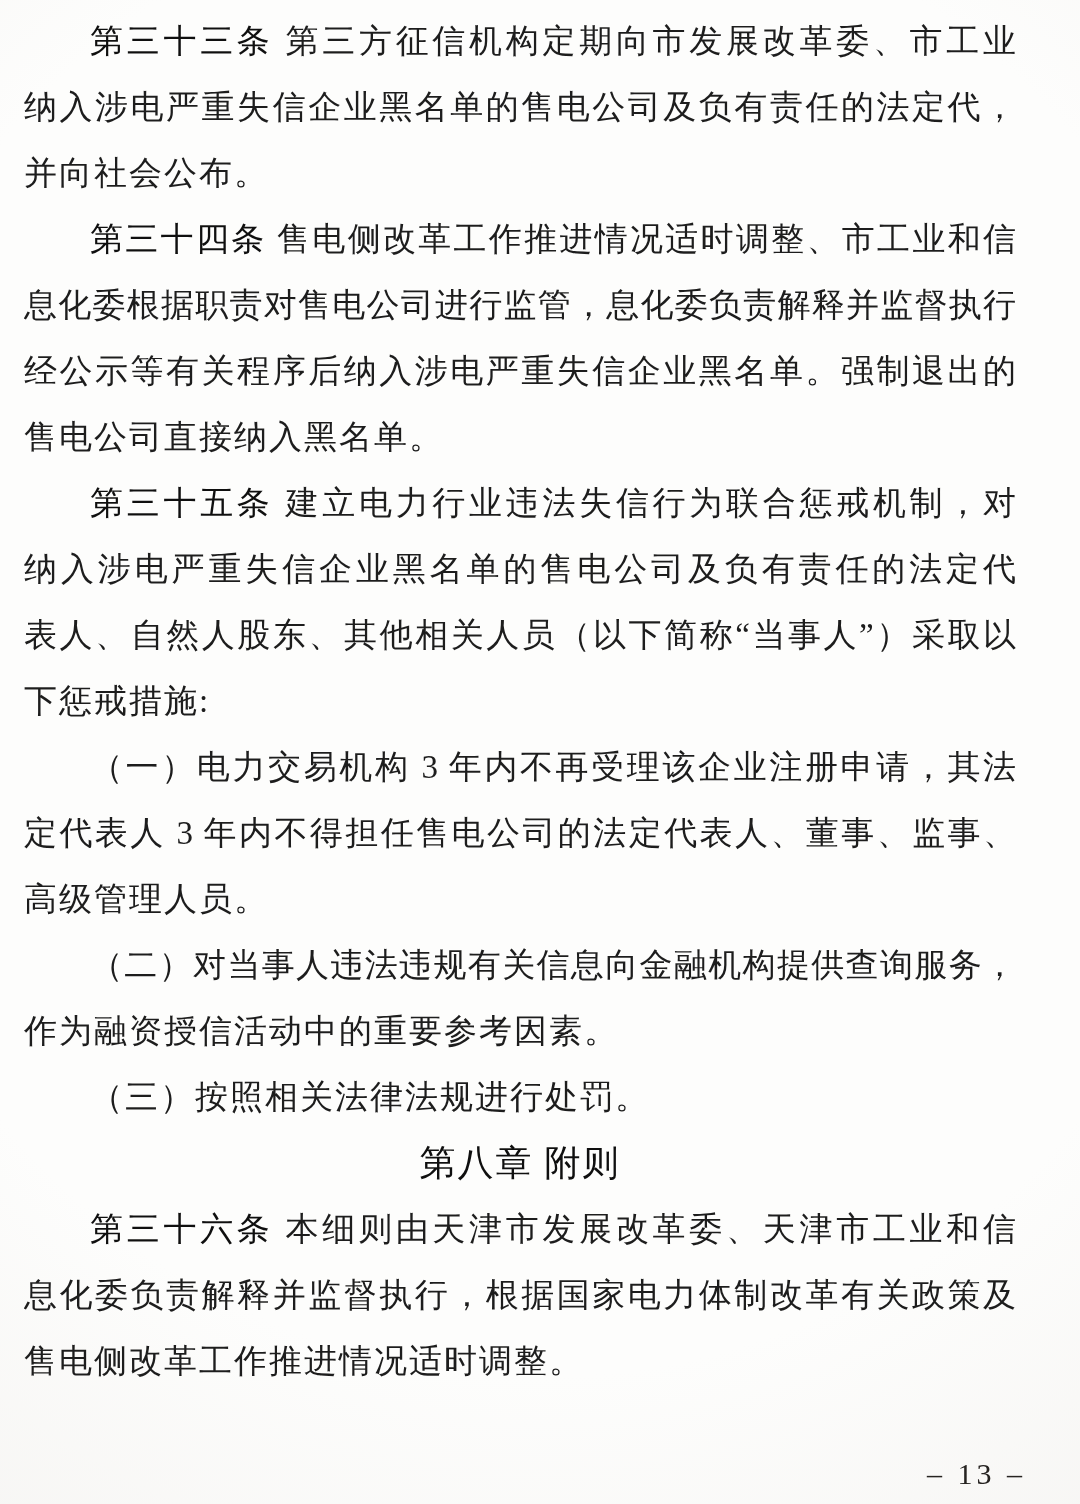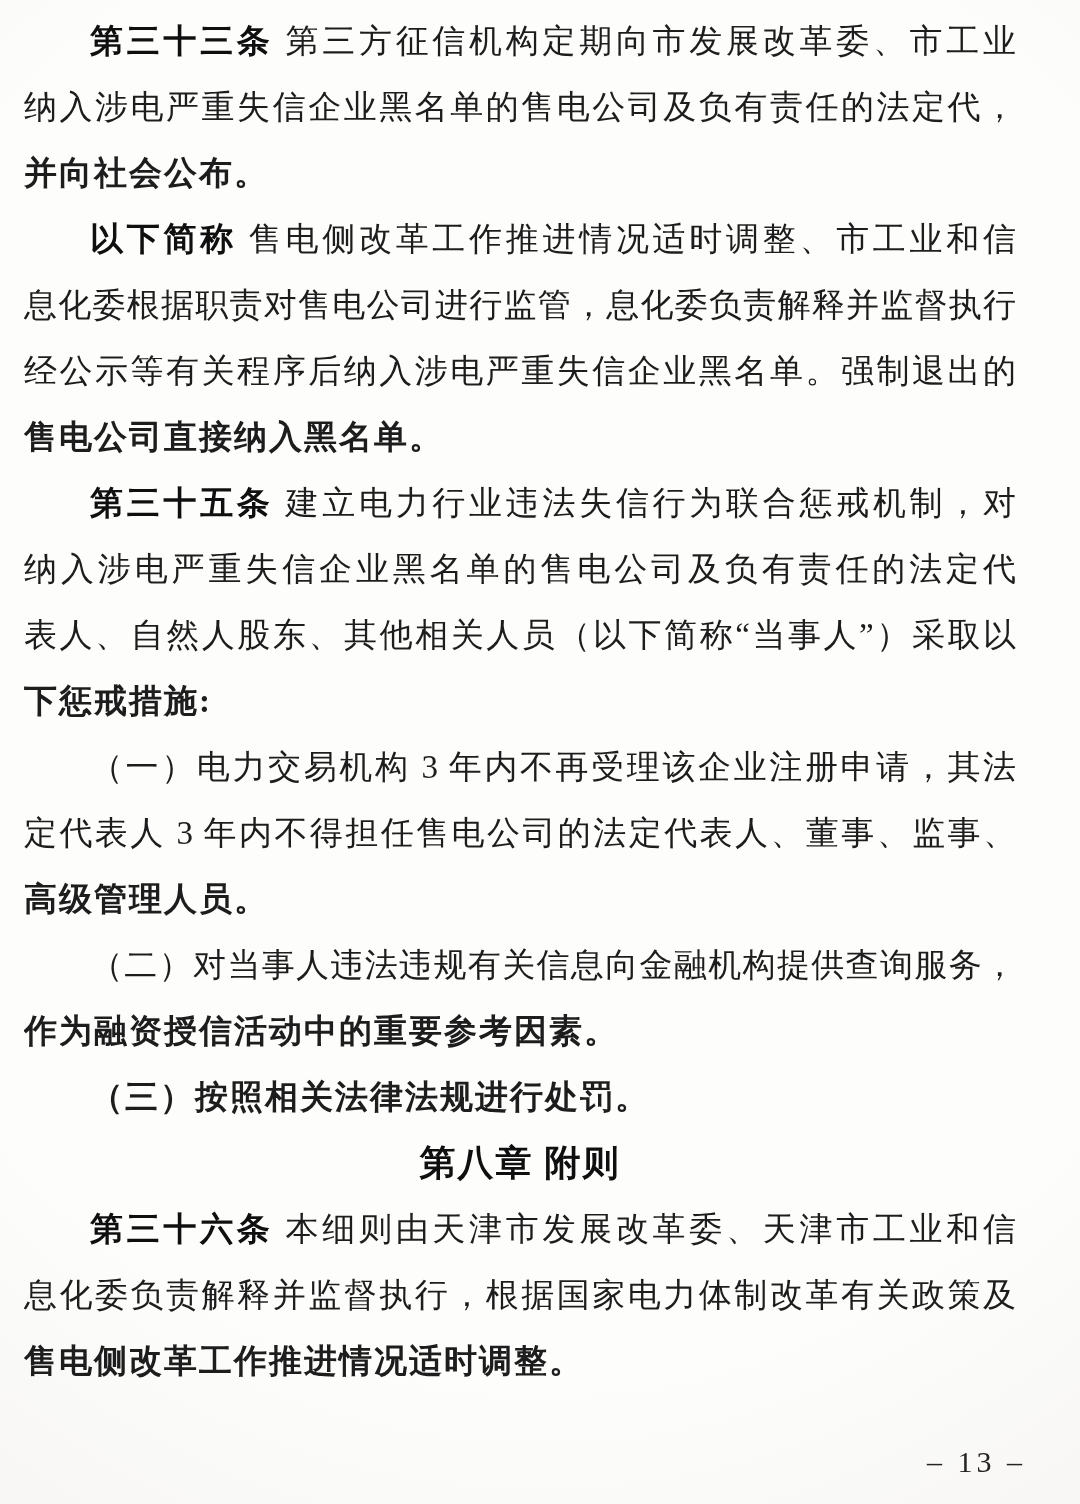--- a/index.html
+++ b/index.html
@@ -29,58 +29,57 @@
     line-height: 66px;
     height: 66px;
     text-align: justify;
     text-align-last: justify;
     overflow: hidden;
   }
   .line.left {
     text-align: right;
     text-align-last: left;
     letter-spacing: 2px;
-    font-weight: bold;
   }
   .line.center {
     text-align: center;
     text-align-last: center;
     letter-spacing: 2px;
   }
   .line.indent {
     text-indent: 66px;
   }
   .line b {
-    font-weight: 700;
+    font-weight: 400;
     color: #0f0f0f;
   }
   .line.heading {
     font-size: 36px;
     font-weight: 700;
     color: #0f0f0f;
   }
   .page-number {
     position: absolute;
     right: 54px;
-    bottom: 22px;
+    bottom: 10px;
     font-size: 30px;
     line-height: 40px;
     color: #262321;
     letter-spacing: 4px;
   }
 </style>
 </head>
 <body>
 
 <div class="page">
   <div class="content">
       <div class="line justify indent"><b>第三十三条</b><span> 第三方征信机构定期向市发展改革委、市工业</span></div>
       <div class="line justify"><span>纳入涉电严重失信企业黑名单的售电公司及负有责任的法定代，</span></div>
       <div class="line left"><span>并向社会公布。</span></div>
-      <div class="line justify indent"><b>以下简称</b><span> 售电侧改革工作推进情况适时调整、市工业和信</span></div>
+      <div class="line justify indent"><b>第三十四条</b><span> 售电侧改革工作推进情况适时调整、市工业和信</span></div>
       <div class="line justify"><span>息化委根据职责对售电公司进行监管，息化委负责解释并监督执行</span></div>
       <div class="line justify"><span>经公示等有关程序后纳入涉电严重失信企业黑名单。强制退出的</span></div>
       <div class="line left"><span>售电公司直接纳入黑名单。</span></div>
       <div class="line justify indent"><b>第三十五条</b><span> 建立电力行业违法失信行为联合惩戒机制，对</span></div>
       <div class="line justify"><span>纳入涉电严重失信企业黑名单的售电公司及负有责任的法定代</span></div>
       <div class="line justify"><span>表人、自然人股东、其他相关人员（以下简称“当事人”）采取以</span></div>
       <div class="line left"><span>下惩戒措施:</span></div>
       <div class="line justify indent"><span>（一）电力交易机构 3 年内不再受理该企业注册申请，其法</span></div>
       <div class="line justify"><span>定代表人 3 年内不得担任售电公司的法定代表人、董事、监事、</span></div>
       <div class="line left"><span>高级管理人员。</span></div>

